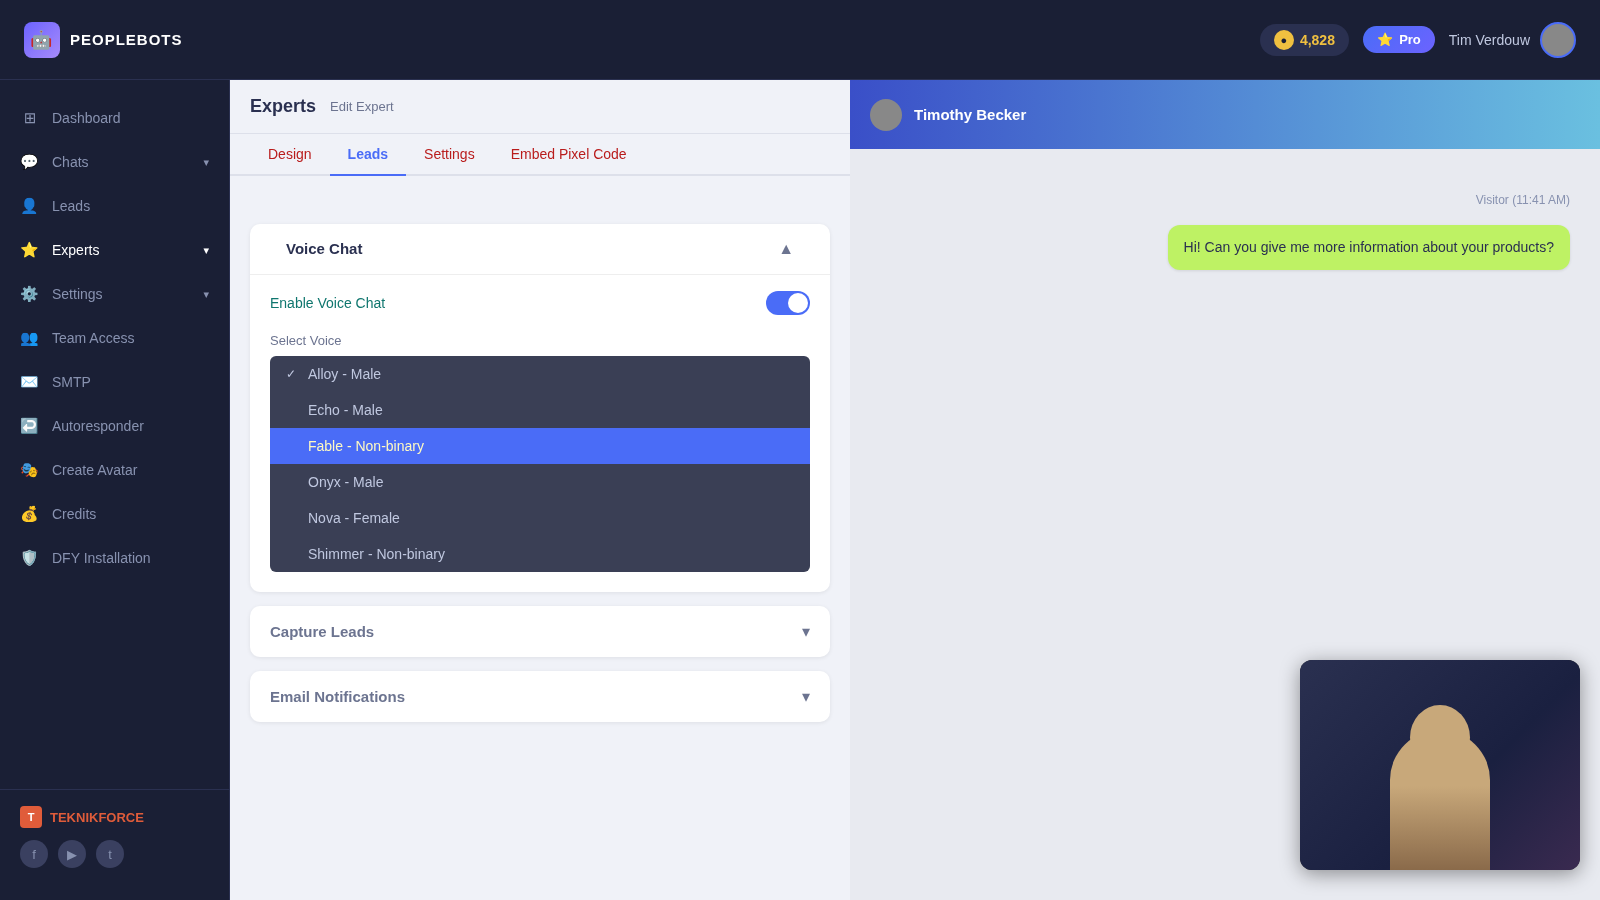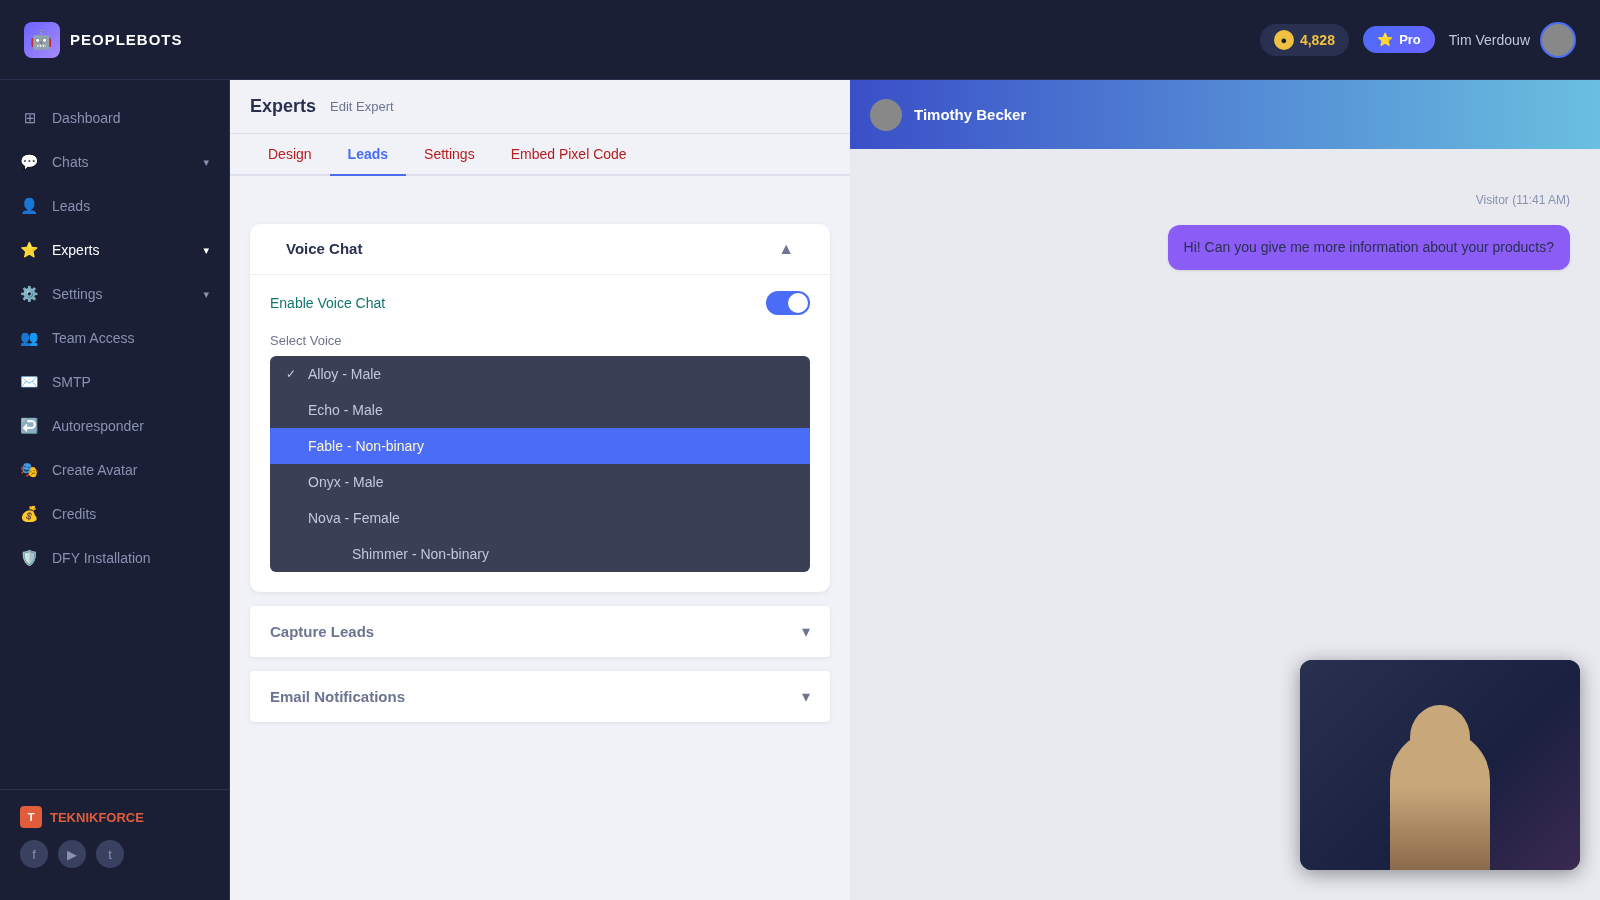--- a/index.html
+++ b/index.html
@@ -341,37 +341,36 @@
       cursor: pointer;
       display: flex;
       align-items: center;
       gap: 8px;
     }
     .dropdown-option:first-child {
       border-radius: 6px 6px 0 0;
     }
     .dropdown-option:last-child {
       border-radius: 0 0 6px 6px;
-      margin-left: 44px;
     }
     .dropdown-option.selected {
       background: #4a6cf7;
       color: #fef9c3;
     }
     .dropdown-option .check-icon {
       font-size: 12px;
       color: #c0c8e0;
       width: 14px;
     }
     .dropdown-option.selected .check-icon { color: #fff; }
 
     
     .collapsed-section {
       background: #fff;
-      border-radius: 4px;
+      border-radius: 10px;
       margin-bottom: 14px;
       box-shadow: 0 1px 4px rgba(0,0,0,0.08);
     }
     .collapsed-header {
       display: flex;
       align-items: center;
       justify-content: space-between;
       padding: 16px 20px;
       cursor: pointer;
     }
@@ -425,21 +424,21 @@
       color: #8892b0;
       margin-bottom: 6px;
     }
     .msg-bubble {
       max-width: 60%;
       padding: 12px 16px;
       border-radius: 12px;
       font-size: 14px;
       line-height: 1.5;
       align-self: flex-end;
-      background: #8b5cf6;
+      background: #bef264;
       color: #2a3050;
       box-shadow: 0 1px 3px rgba(0,0,0,0.1);
     }
 
     
     .video-overlay {
       position: absolute;
       bottom: 30px;
       right: 20px;
       width: 280px;

